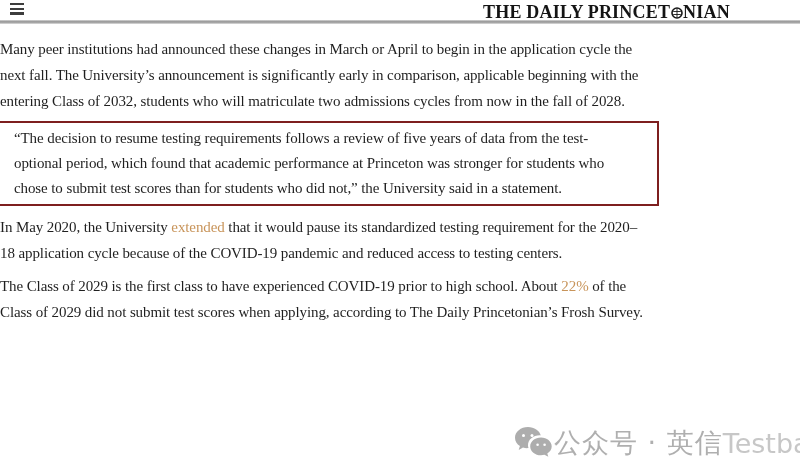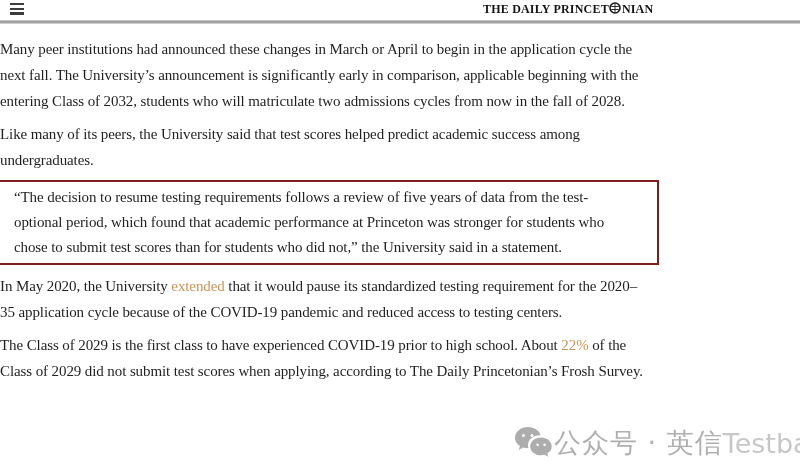--- a/index.html
+++ b/index.html
@@ -4,21 +4,21 @@
 <style>
   * { margin: 0; padding: 0; box-sizing: content-box; }
   html, body { width: 800px; height: 466px; overflow: hidden; background: #ffffff; }
   body { position: relative; font-family: "Liberation Serif", "DejaVu Serif", serif; color: #1f1f1f; }
 
   
   .topbar { position: relative; height: 20px; background: #ffffff; }
   .hamburger { position: absolute; left: 10px; top: 3px; width: 14px; height: 13px; cursor: pointer; }
   .hamburger span { display: block; height: 2.4px; background: #3d3d3d; margin-bottom: 2.2px; }
   .masthead { position: absolute; left: 483px; top: 2px; font-family: "Liberation Serif", "DejaVu Serif", serif;
-              font-weight: bold; font-size: 12px; letter-spacing: 0.2px; color: #141414; white-space: nowrap; cursor: pointer; }
+              font-weight: bold; font-size: 18px; letter-spacing: 0.2px; color: #141414; white-space: nowrap; cursor: pointer; }
   .masthead .emblem-svg { display: inline-block; vertical-align: -1px; margin: 0 0.5px; }
   .top-divider { height: 4px; width: 800px;
                  background: linear-gradient(to bottom, #d9d9d9 0%, #9d9d9d 35%, #a8a8a8 70%, #e6e6e6 100%); }
 
   
   .content { width: 648px; padding-top: 12px; font-size: 15px; line-height: 26px; letter-spacing: -0.1px; }
   .para { margin: 0 0 7px 0; }
   .quote { border: 2px solid #7e1f1f; margin: 7px -11px 8px -11px; padding: 3px 23px; line-height: 25px; }
   .link { color: #c8945a; text-decoration: none; cursor: pointer; }
 
@@ -42,23 +42,22 @@
           <circle cx="6" cy="6" r="5" fill="none" stroke="#1a1a1a" stroke-width="1.6"></circle>
           <line x1="2.2" y1="4.5" x2="9.8" y2="4.5" stroke="#1a1a1a" stroke-width="0.9"></line>
           <line x1="2.2" y1="7.5" x2="9.8" y2="7.5" stroke="#1a1a1a" stroke-width="0.9"></line>
           <line x1="6" y1="1.2" x2="6" y2="10.8" stroke="#1a1a1a" stroke-width="0.9"></line>
         </svg></span><span>NIAN</span></div>
 </div>
 <div class="top-divider"></div>
 
 <div class="content">
     <p class="para"><span>Many peer institutions had announced these changes in March or April to begin in the application cycle the next fall. The University’s announcement is significantly early in comparison, applicable beginning with the entering Class of 2032, students who will matriculate two admissions cycles from now in the fall of 2028.</span></p>
-    <p class="para"><span>Like many of its peers, the University said that test scores helped predict academic success among undergraduates.</span></p>
     <p class="para quote"><span>“The decision to resume testing requirements follows a review of five years of data from the test-optional period, which found that academic performance at Princeton was stronger for students who chose to submit test scores than for students who did not,” the University said in a statement.</span></p>
-    <p class="para"><span>In May 2020, the University </span><a class="link" href="#">extended</a><span> that it would pause its standardized testing requirement for the 2020–35 application cycle because of the COVID-19 pandemic and reduced access to testing centers.</span></p>
+    <p class="para"><span>In May 2020, the University </span><a class="link" href="#">extended</a><span> that it would pause its standardized testing requirement for the 2020–18 application cycle because of the COVID-19 pandemic and reduced access to testing centers.</span></p>
     <p class="para"><span>The Class of 2029 is the first class to have experienced COVID-19 prior to high school. About </span><a class="link" href="#">22%</a><span> of the Class of 2029 did not submit test scores when applying, according to The Daily Princetonian’s Frosh Survey.</span></p>
   </div>
 
 <div class="watermark">
   <span class="wm-icon">
     <svg width="42" height="38" viewBox="0 0 42 38">
       <g fill="#8e8e8e">
         <path d="M16 3 C8.8 3 3 7.8 3 13.7 c0 3.4 1.9 6.4 4.9 8.3 l-1.2 3.9 4.3-2.3 c1.3 0.4 2.6 0.6 4 0.6 0.5 0 1 0 1.5-0.1 -0.3-0.9-0.5-1.9-0.5-2.9 0-5.5 5.2-9.9 11.6-9.9 0.4 0 0.8 0 1.2 0.1 C27.6 6.6 22.3 3 16 3 Z"></path>
         <path d="M29 13.5 c-6 0-10.8 4-10.8 8.9 0 4.9 4.8 8.9 10.8 8.9 1.2 0 2.4-0.2 3.5-0.5 l3.8 2 -1-3.4 c2.7-1.6 4.4-4.2 4.4-7 C39.7 17.5 34.9 13.5 29 13.5 Z"></path>
       </g>

